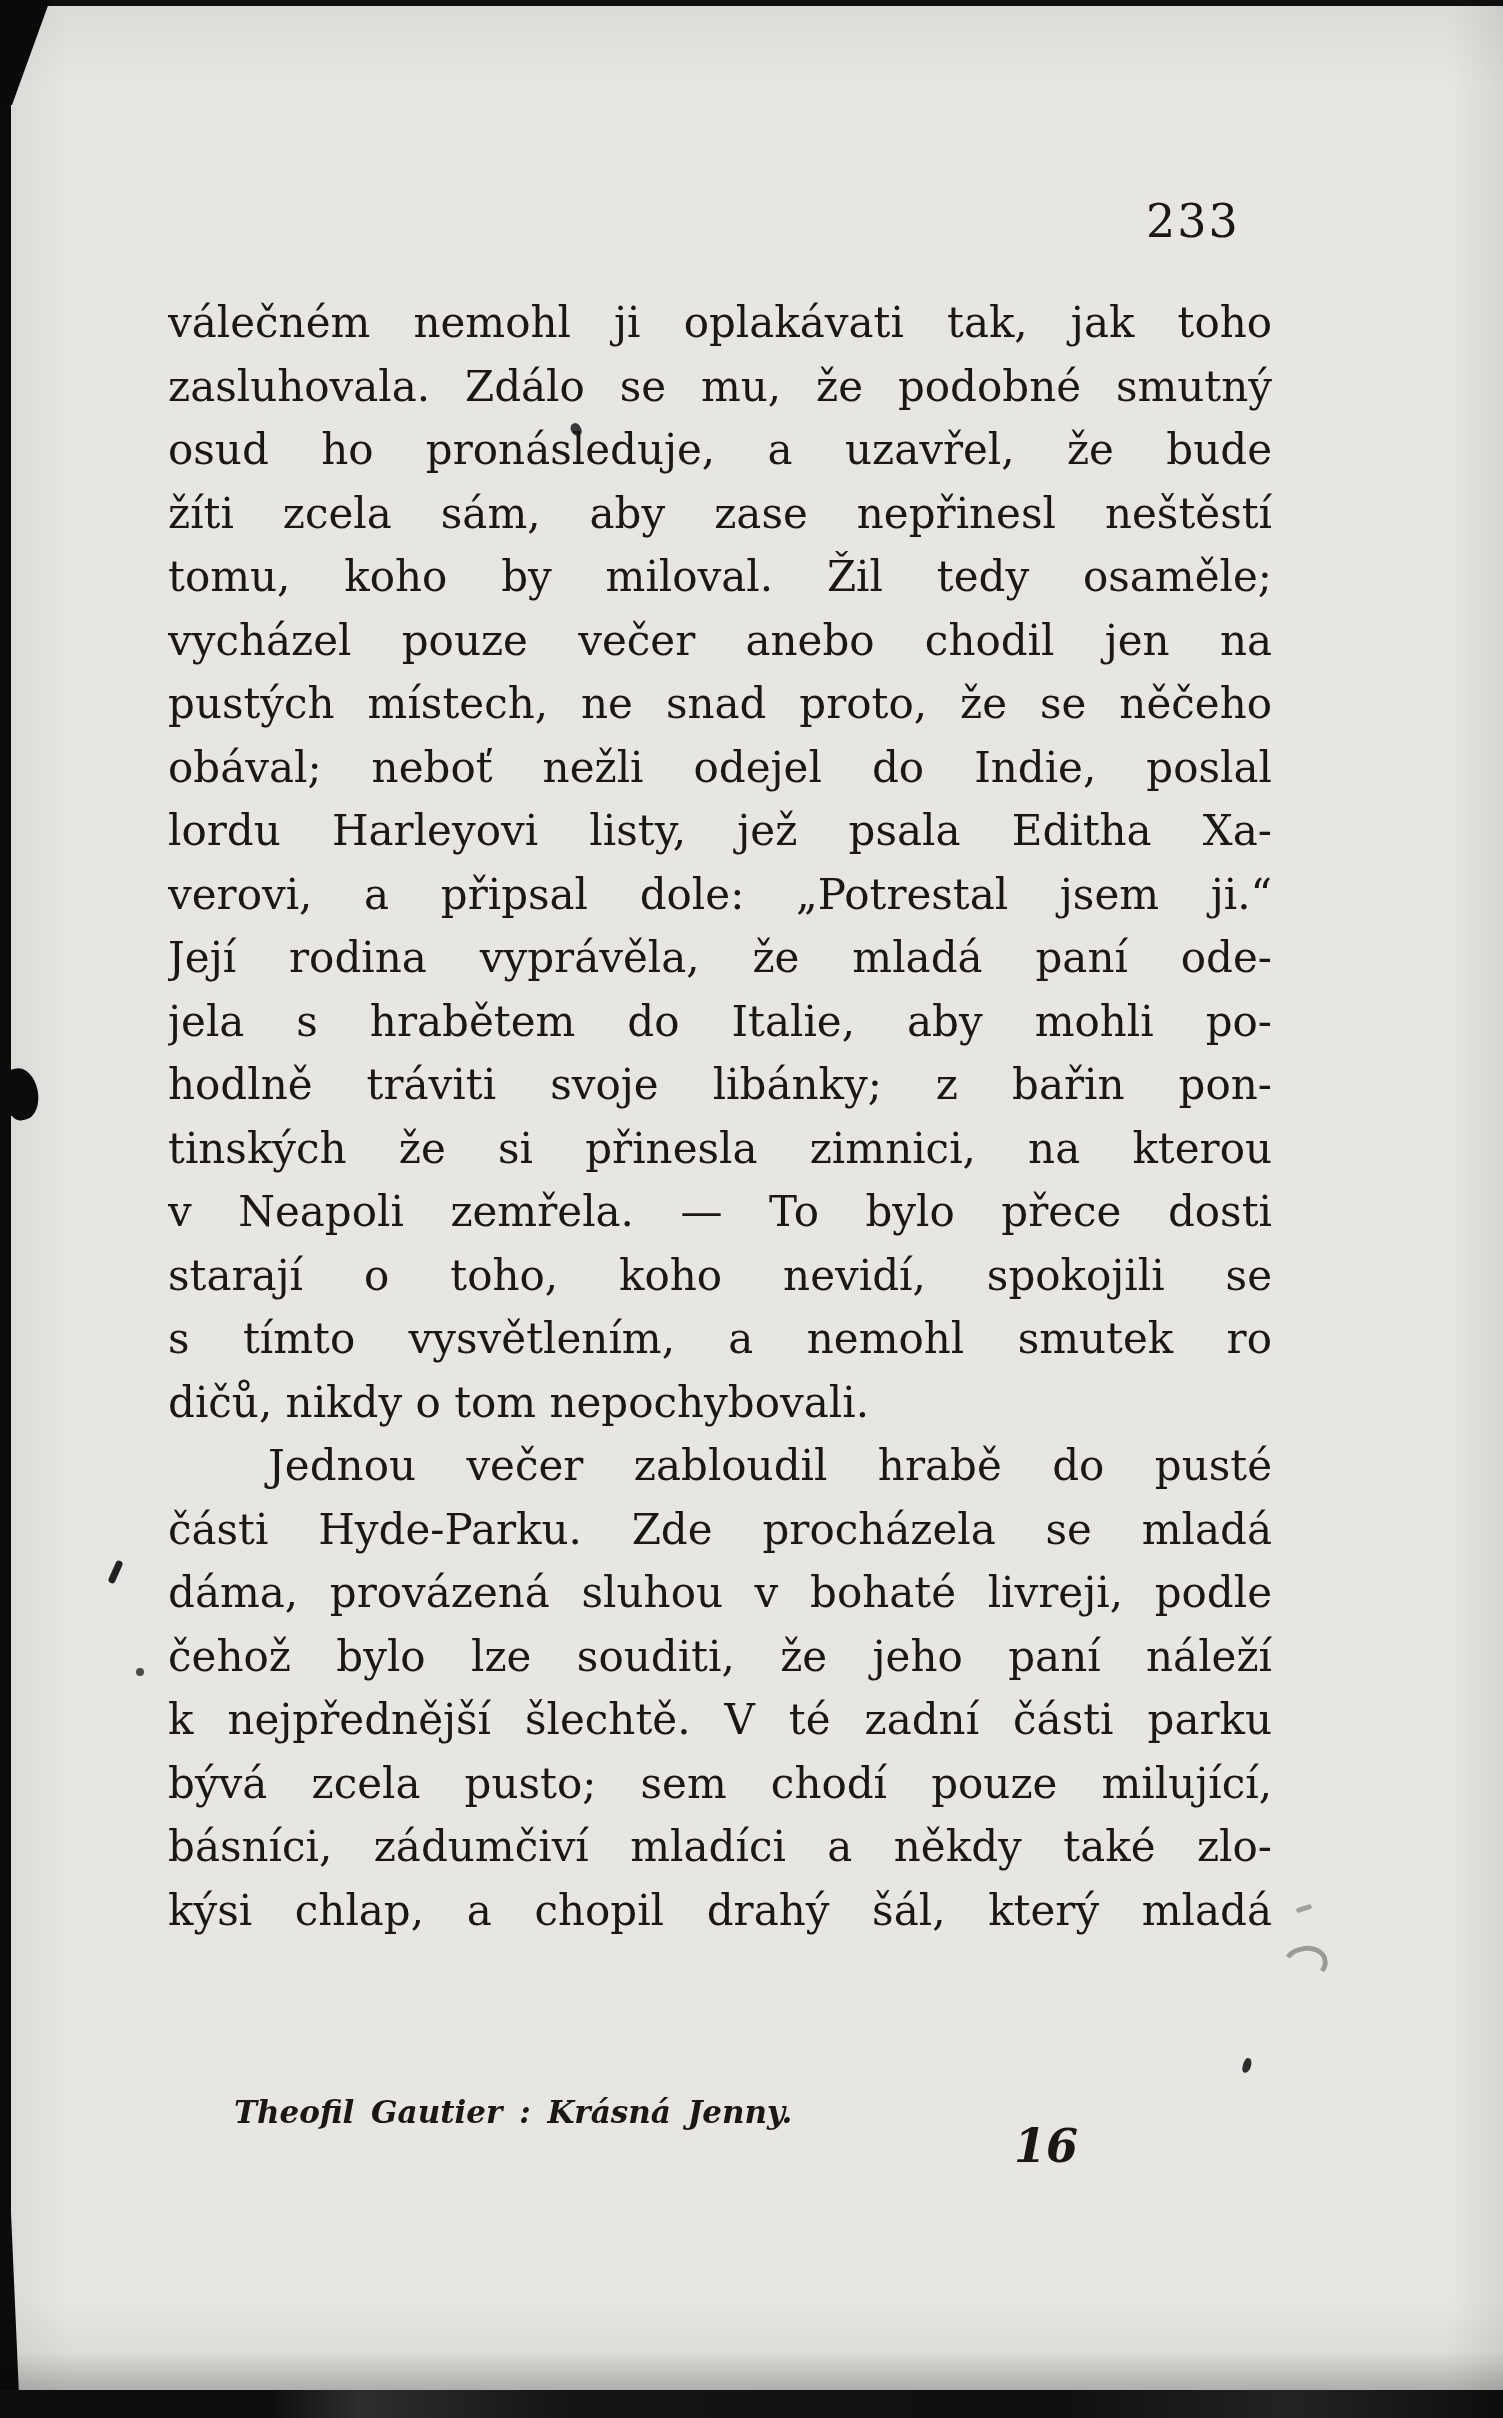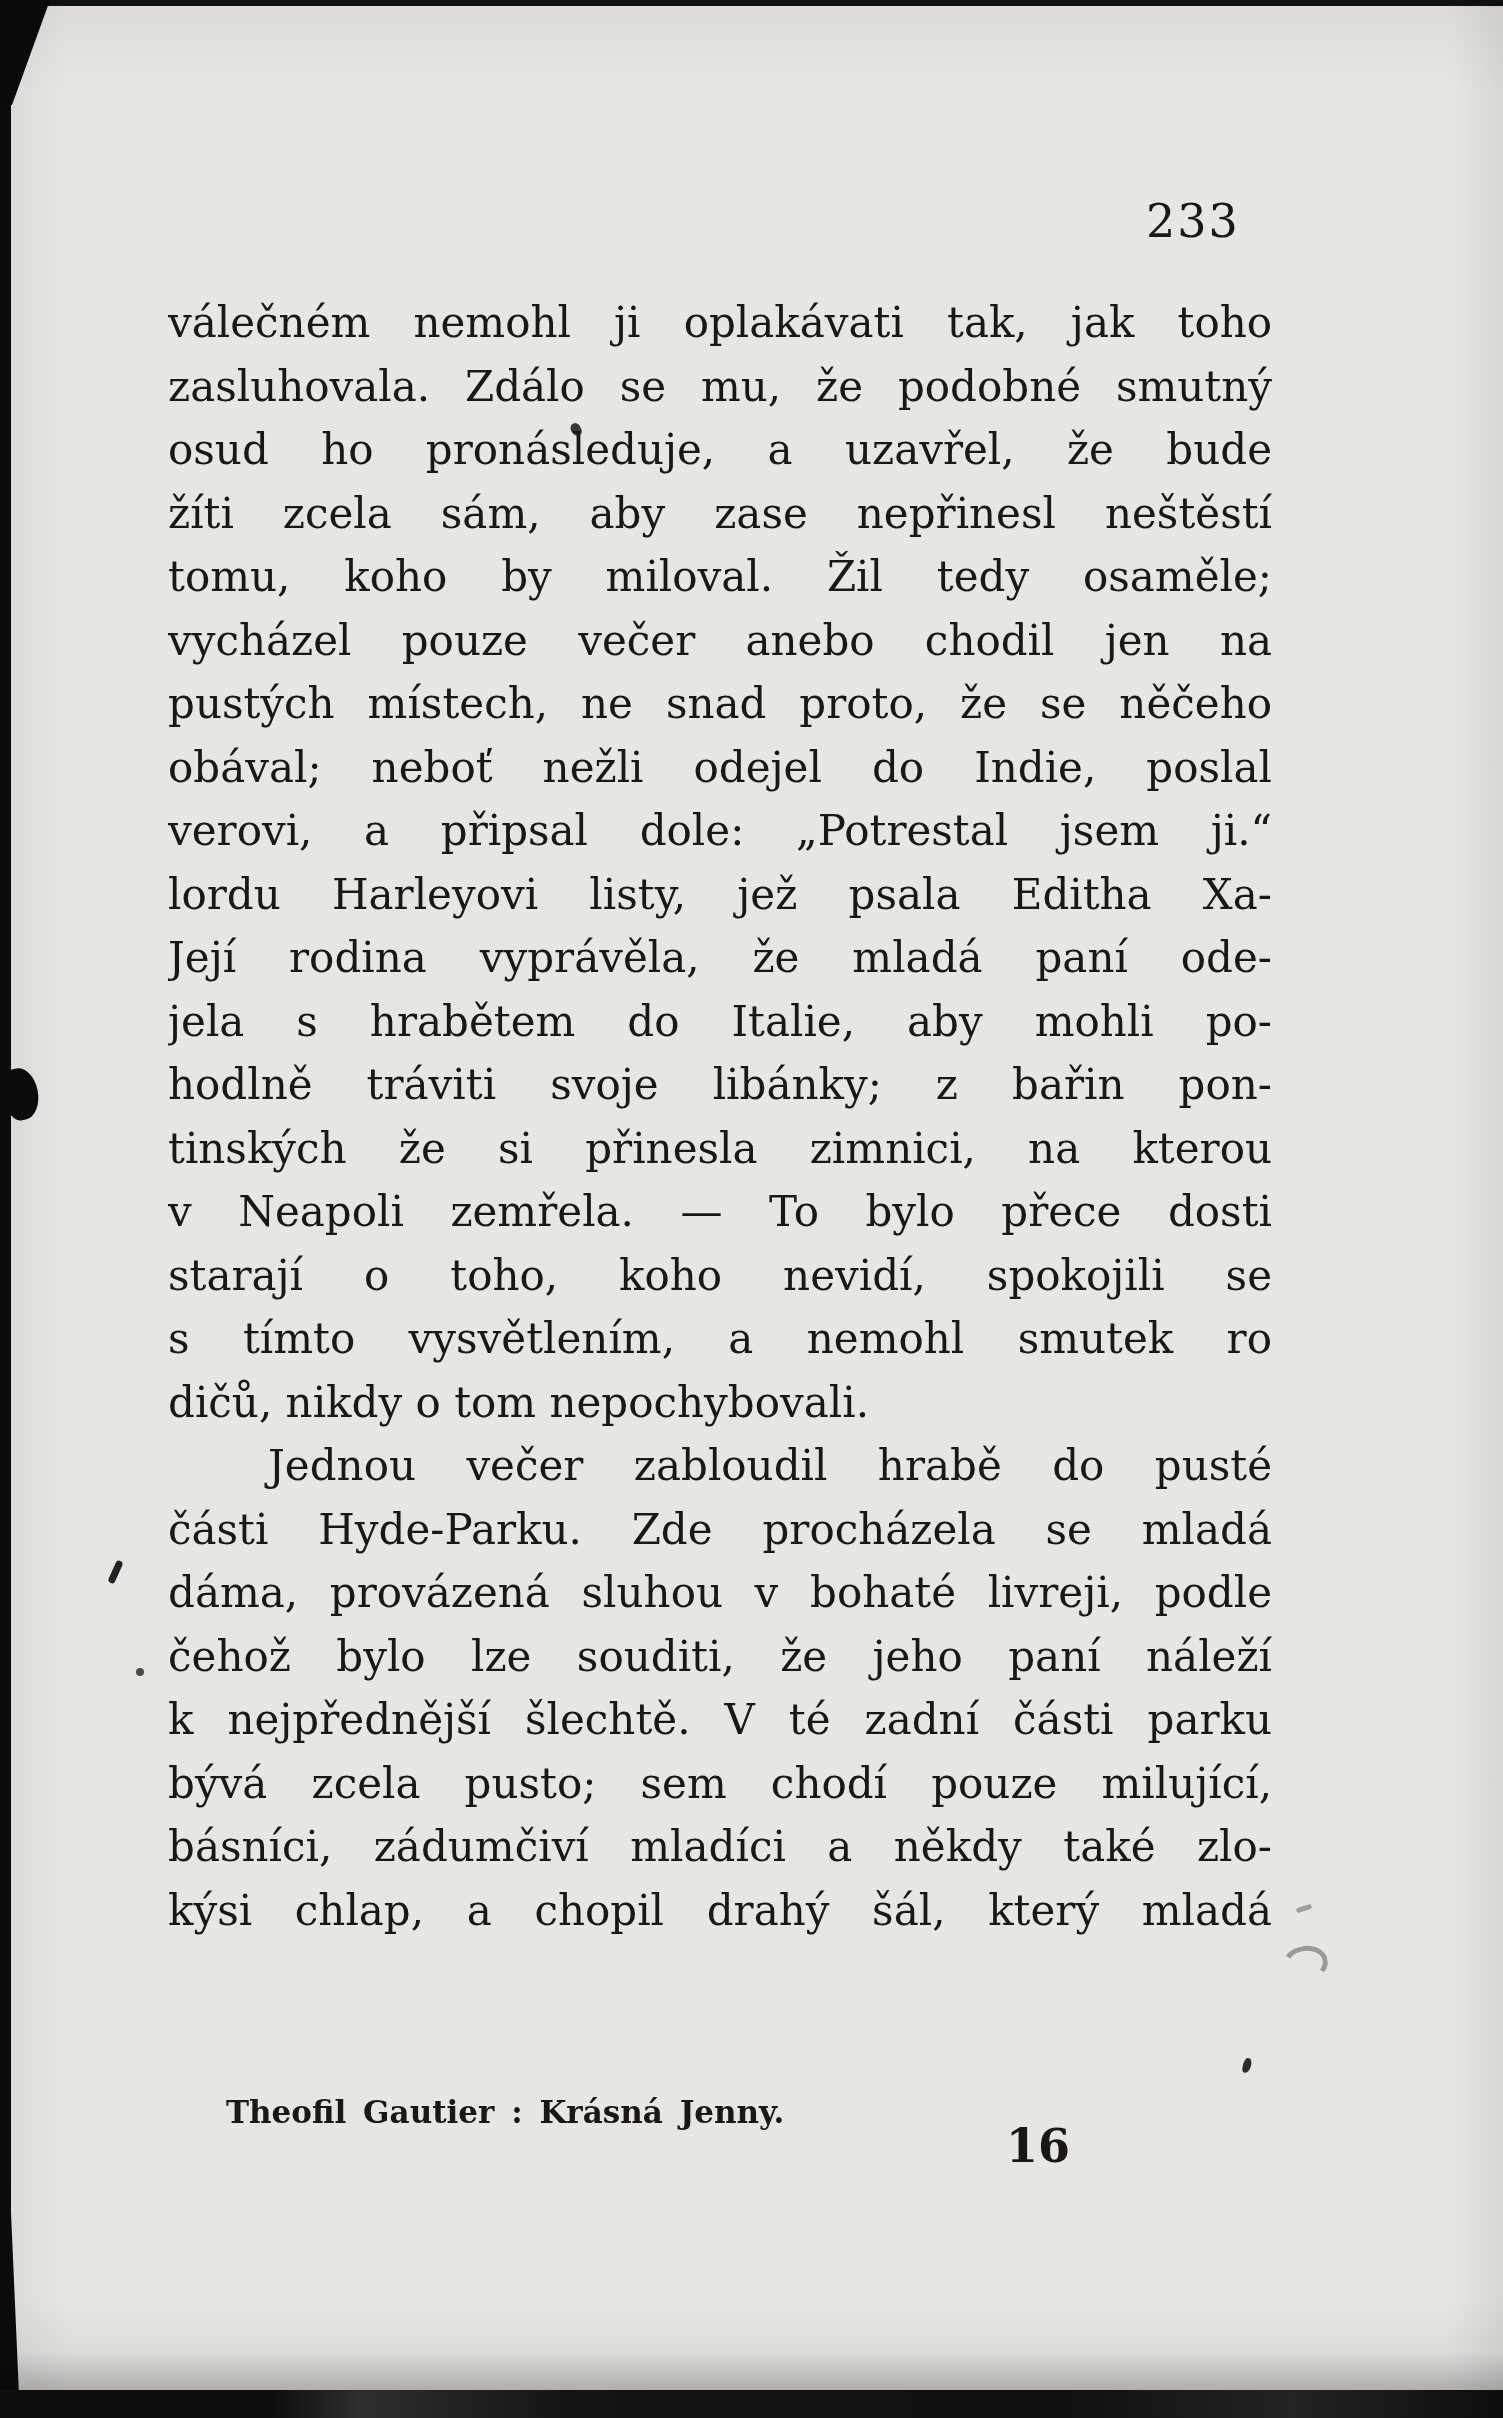--- a/index.html
+++ b/index.html
@@ -41,21 +41,21 @@
     transform:rotate(-18deg);border-radius:3px;}
   .speck-last{position:absolute;left:1243px;top:2058px;width:8px;height:15px;background:#2c2c2c;
     border-radius:50% 50% 60% 40%;transform:rotate(14deg);}
 
   
   .pagenum{position:absolute;left:1146px;top:194px;font-size:46px;font-weight:400;letter-spacing:2px;}
   .textblock{position:absolute;left:168px;top:291px;width:1104px;}
   .line{font-size:42px;font-weight:400;line-height:63.5px;height:63.5px;white-space:nowrap;overflow:visible;}
   .line.j{white-space:normal;text-align:justify;text-align-last:justify;text-justify:inter-word;overflow:hidden;}
   .line.ind{text-indent:100px;}
-  .footer{position:absolute;left:168px;top:2082px;width:1104px;height:70px;}
+  .footer{position:absolute;left:176px;top:2082px;width:1104px;height:70px;font-style:italic;}
   .footer-title{position:absolute;left:58px;top:12px;font-size:31px;font-weight:700;word-spacing:6px;}
   .footer-sig{position:absolute;left:838px;top:0;font-size:46px;font-weight:700;margin-top:37px;}
 </style>
 </head>
 <body>
 
 <div id="page">
 
   <div class="edge-top"></div>
   <div class="edge-left"></div>
@@ -75,22 +75,22 @@
 
   <div class="textblock">
       <div class="line j">válečném nemohl ji oplakávati tak, jak toho</div>
       <div class="line j">zasluhovala. Zdálo se mu, že podobné smutný</div>
       <div class="line j">osud ho pronásleduje, a uzavřel, že bude</div>
       <div class="line j">žíti zcela sám, aby zase nepřinesl neštěstí</div>
       <div class="line j">tomu, koho by miloval. Žil tedy osaměle;</div>
       <div class="line j">vycházel pouze večer anebo chodil jen na</div>
       <div class="line j">pustých místech, ne snad proto, že se něčeho</div>
       <div class="line j">obával; neboť nežli odejel do Indie, poslal</div>
+      <div class="line j">lordu Harleyovi listy, jež psala Editha Xa-</div>
       <div class="line j">verovi, a připsal dole: „Potrestal jsem ji.“</div>
-      <div class="line j">lordu Harleyovi listy, jež psala Editha Xa-</div>
       <div class="line j">Její rodina vyprávěla, že mladá paní ode-</div>
       <div class="line j">jela s hrabětem do Italie, aby mohli po-</div>
       <div class="line j">hodlně tráviti svoje libánky; z bařin pon-</div>
       <div class="line j">tinských že si přinesla zimnici, na kterou</div>
       <div class="line j">v Neapoli zemřela. — To bylo přece dosti</div>
       <div class="line j">starají o toho, koho nevidí, spokojili se</div>
       <div class="line j">s tímto vysvětlením, a nemohl smutek ro</div>
       <div class="line">dičů, nikdy o tom nepochybovali.</div>
       <div class="line j ind">Jednou večer zabloudil hrabě do pusté</div>
       <div class="line j">části Hyde-Parku. Zde procházela se mladá</div>

